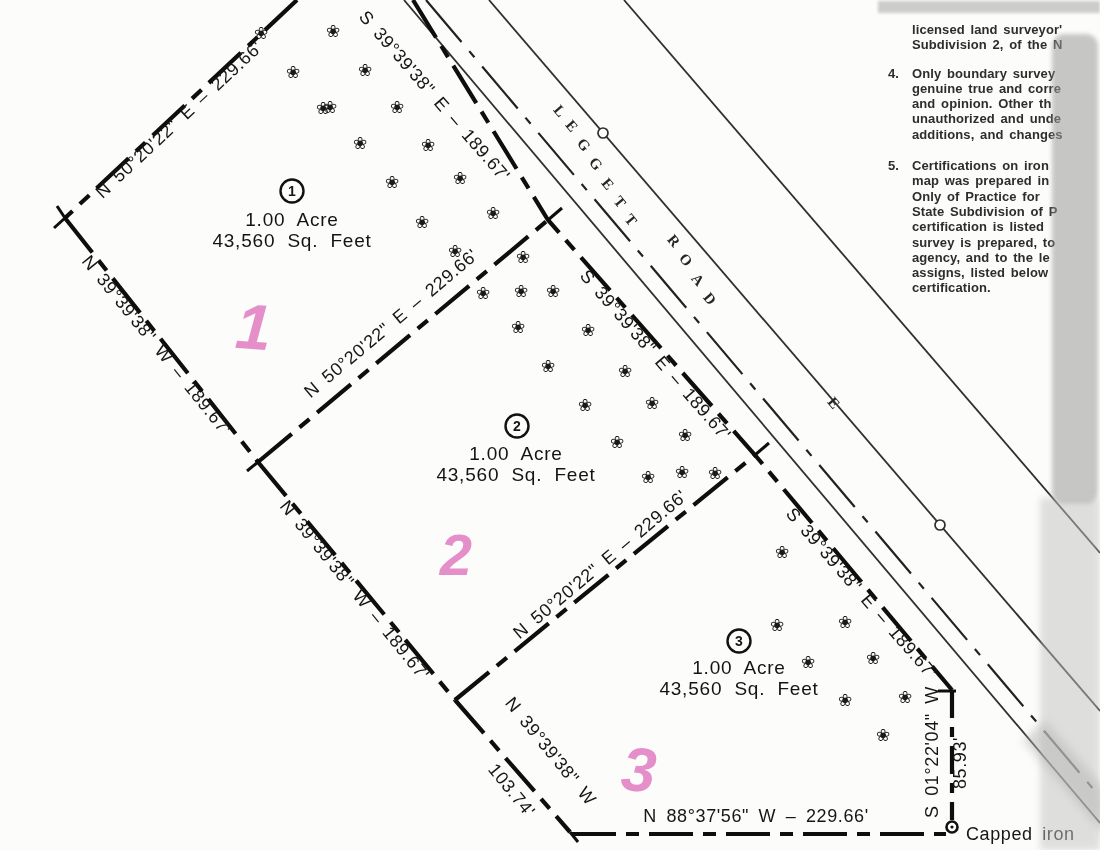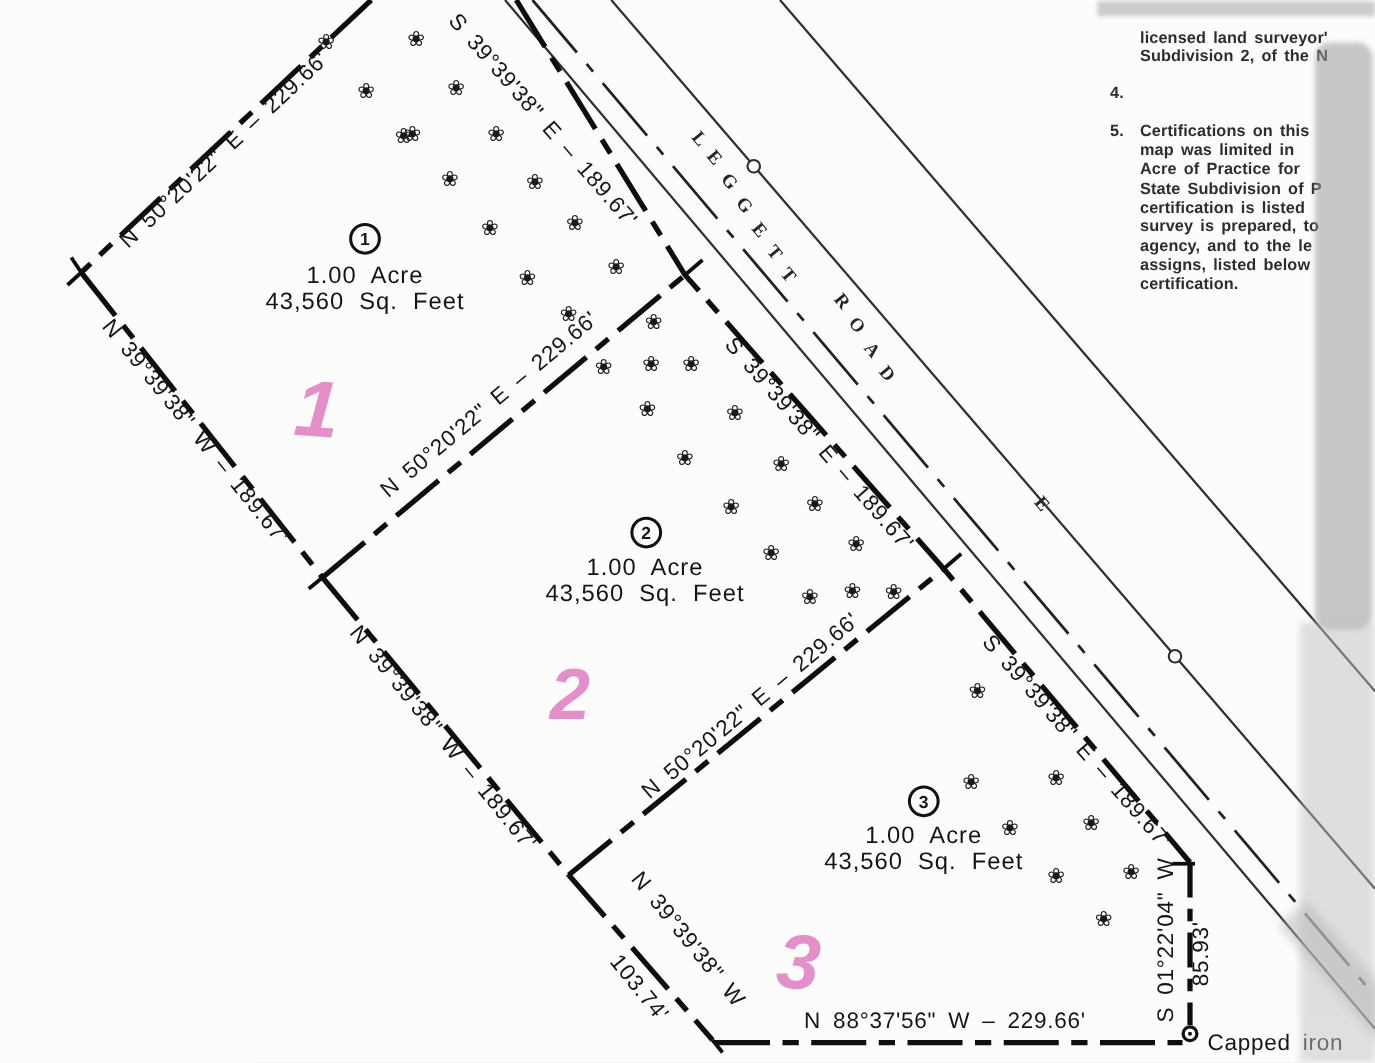--- a/index.html
+++ b/index.html
@@ -169,27 +169,34 @@
       </g>
   </svg>
 
   <div id="notes">
       <div class="note-intro">
         <div class="note-intro-line">licensed land surveyor'</div>
         <div class="note-intro-line">Subdivision 2, of the N</div>
       </div>
       <div class="note-item">
         <div class="note-num">4.</div>
+        <div>
+          <div class="note-line">Only boundary survey</div>
+          <div class="note-line">genuine true and corre</div>
+          <div class="note-line">and opinion.  Other th</div>
+          <div class="note-line">unauthorized and unde</div>
+          <div class="note-line">additions, and changes</div>
+        </div>
       </div>
       <div class="note-item">
         <div class="note-num">5.</div>
         <div>
-          <div class="note-line">Certifications on this</div>
-          <div class="note-line">map was limited in</div>
-          <div class="note-line">Acre of Practice for</div>
+          <div class="note-line">Certifications on iron</div>
+          <div class="note-line">map was prepared in</div>
+          <div class="note-line">Only of Practice for</div>
           <div class="note-line">State Subdivision of P</div>
           <div class="note-line">certification is listed</div>
           <div class="note-line">survey is prepared, to</div>
           <div class="note-line">agency, and to the le</div>
           <div class="note-line">assigns, listed below</div>
           <div class="note-line">certification.</div>
         </div>
       </div>
     </div>
 

